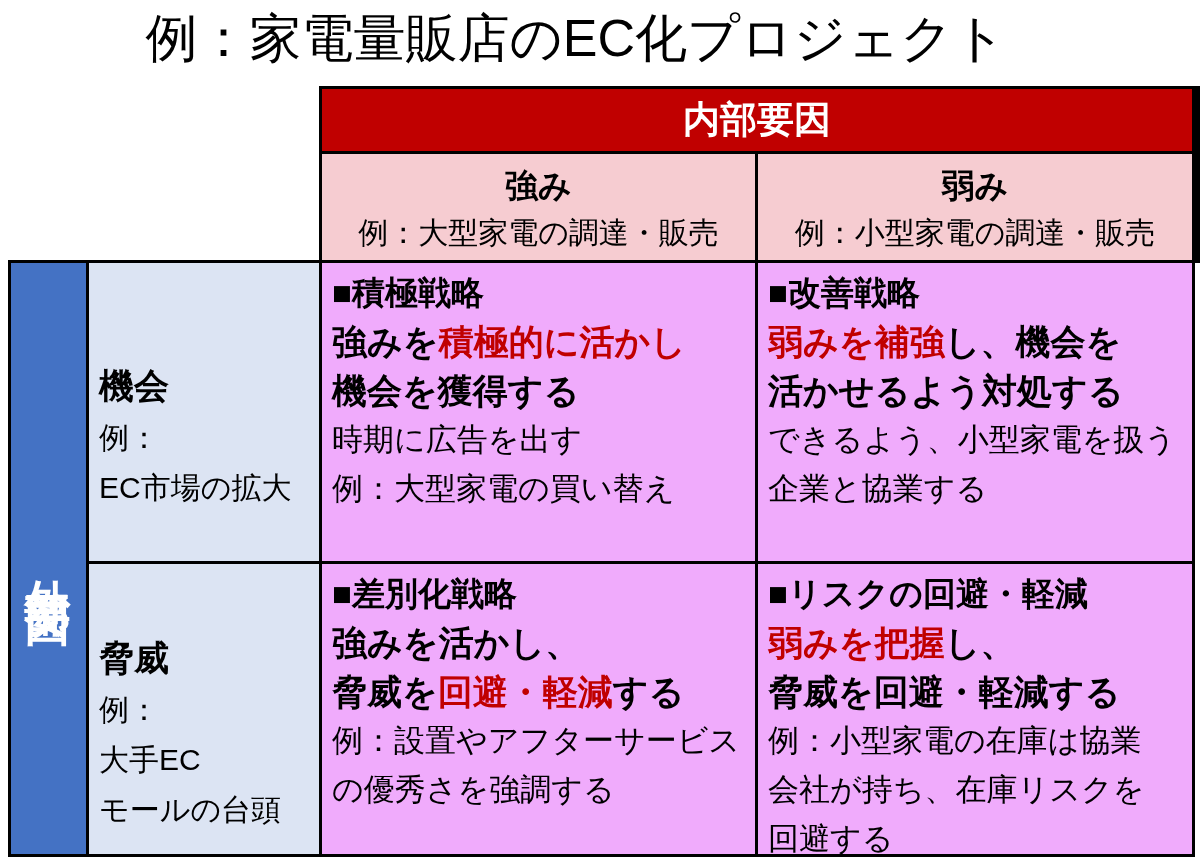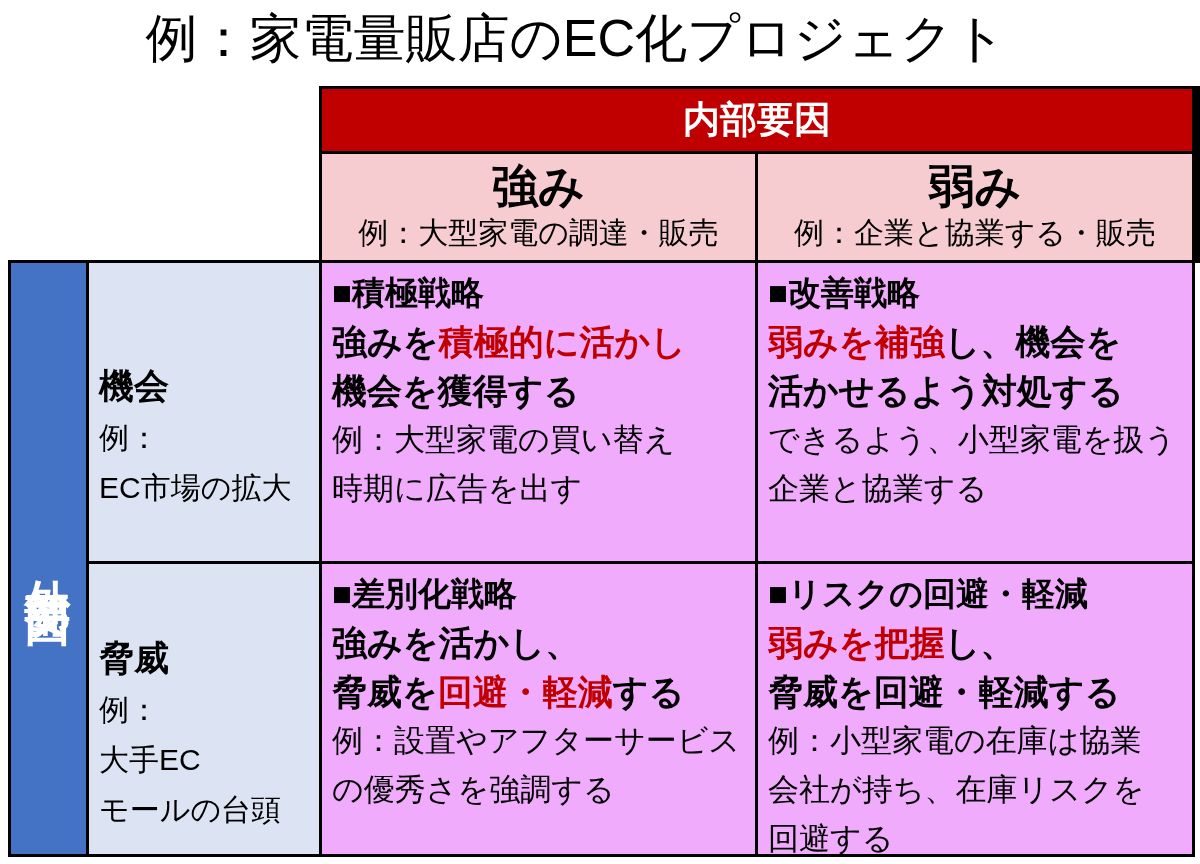--- a/index.html
+++ b/index.html
@@ -29,21 +29,21 @@
   }
   .internal-header{
     grid-column:1/3;background:var(--red);color:#fff;
     display:flex;align-items:center;justify-content:center;
     font-size:37px;font-weight:bold;white-space:nowrap;
   }
   .col-head{
     background:var(--pink);display:flex;flex-direction:column;
     align-items:center;justify-content:center;
   }
-  .col-head .col-label{font-size:46px;font-weight:bold;line-height:52px;white-space:nowrap;}
+  .col-head .col-label{font-size:33px;font-weight:bold;line-height:52px;white-space:nowrap;}
   .col-head .col-example{font-size:30px;line-height:42px;white-space:nowrap;}
   
   .external-table{
     position:absolute;left:8px;top:260px;width:1187px;height:597px;
     background:var(--line);display:grid;
     grid-template-columns:75px 230px 433px 434px;
     grid-template-rows:298px 290px;
     gap:3px;padding:3px;
   }
   .external-header{
@@ -74,42 +74,42 @@
 <div class="internal-table">
   <div class="internal-header">内部要因</div>
 
   <div class="col-head">
     <div class="col-label">強み</div>
     <div class="col-example">例：大型家電の調達・販売</div>
   </div>
 
   <div class="col-head">
     <div class="col-label">弱み</div>
-    <div class="col-example">例：企業と協業する・販売</div>
+    <div class="col-example">例：小型家電の調達・販売</div>
   </div>
 </div>
 
 <div class="external-table">
   <div class="external-header">外部要因</div>
 
   <div class="row-head">
     <div class="row-label">機会</div>
     <div>
         <div class="ex-line">例：</div>
         <div class="ex-line">EC市場の拡大</div>
       </div>
   </div>
 
   <div class="quad">
     <div class="q-heading">■積極戦略</div>
     <div class="q-strategy"><span>強みを</span><span class="seg-red">積極的に活かし</span></div>
     <div class="q-strategy"><span>機会を獲得する</span></div>
     <div>
+        <div class="ex-line">時期に広告を出す</div>
         <div class="ex-line">例：大型家電の買い替え</div>
-        <div class="ex-line">時期に広告を出す</div>
       </div>
   </div>
 
   <div class="quad">
     <div class="q-heading">■改善戦略</div>
     <div class="q-strategy"><span class="seg-red">弱みを補強</span><span>し、機会を</span></div>
     <div class="q-strategy"><span>活かせるよう対処する</span></div>
     <div>
         <div class="ex-line">できるよう、小型家電を扱う</div>
         <div class="ex-line">企業と協業する</div>

